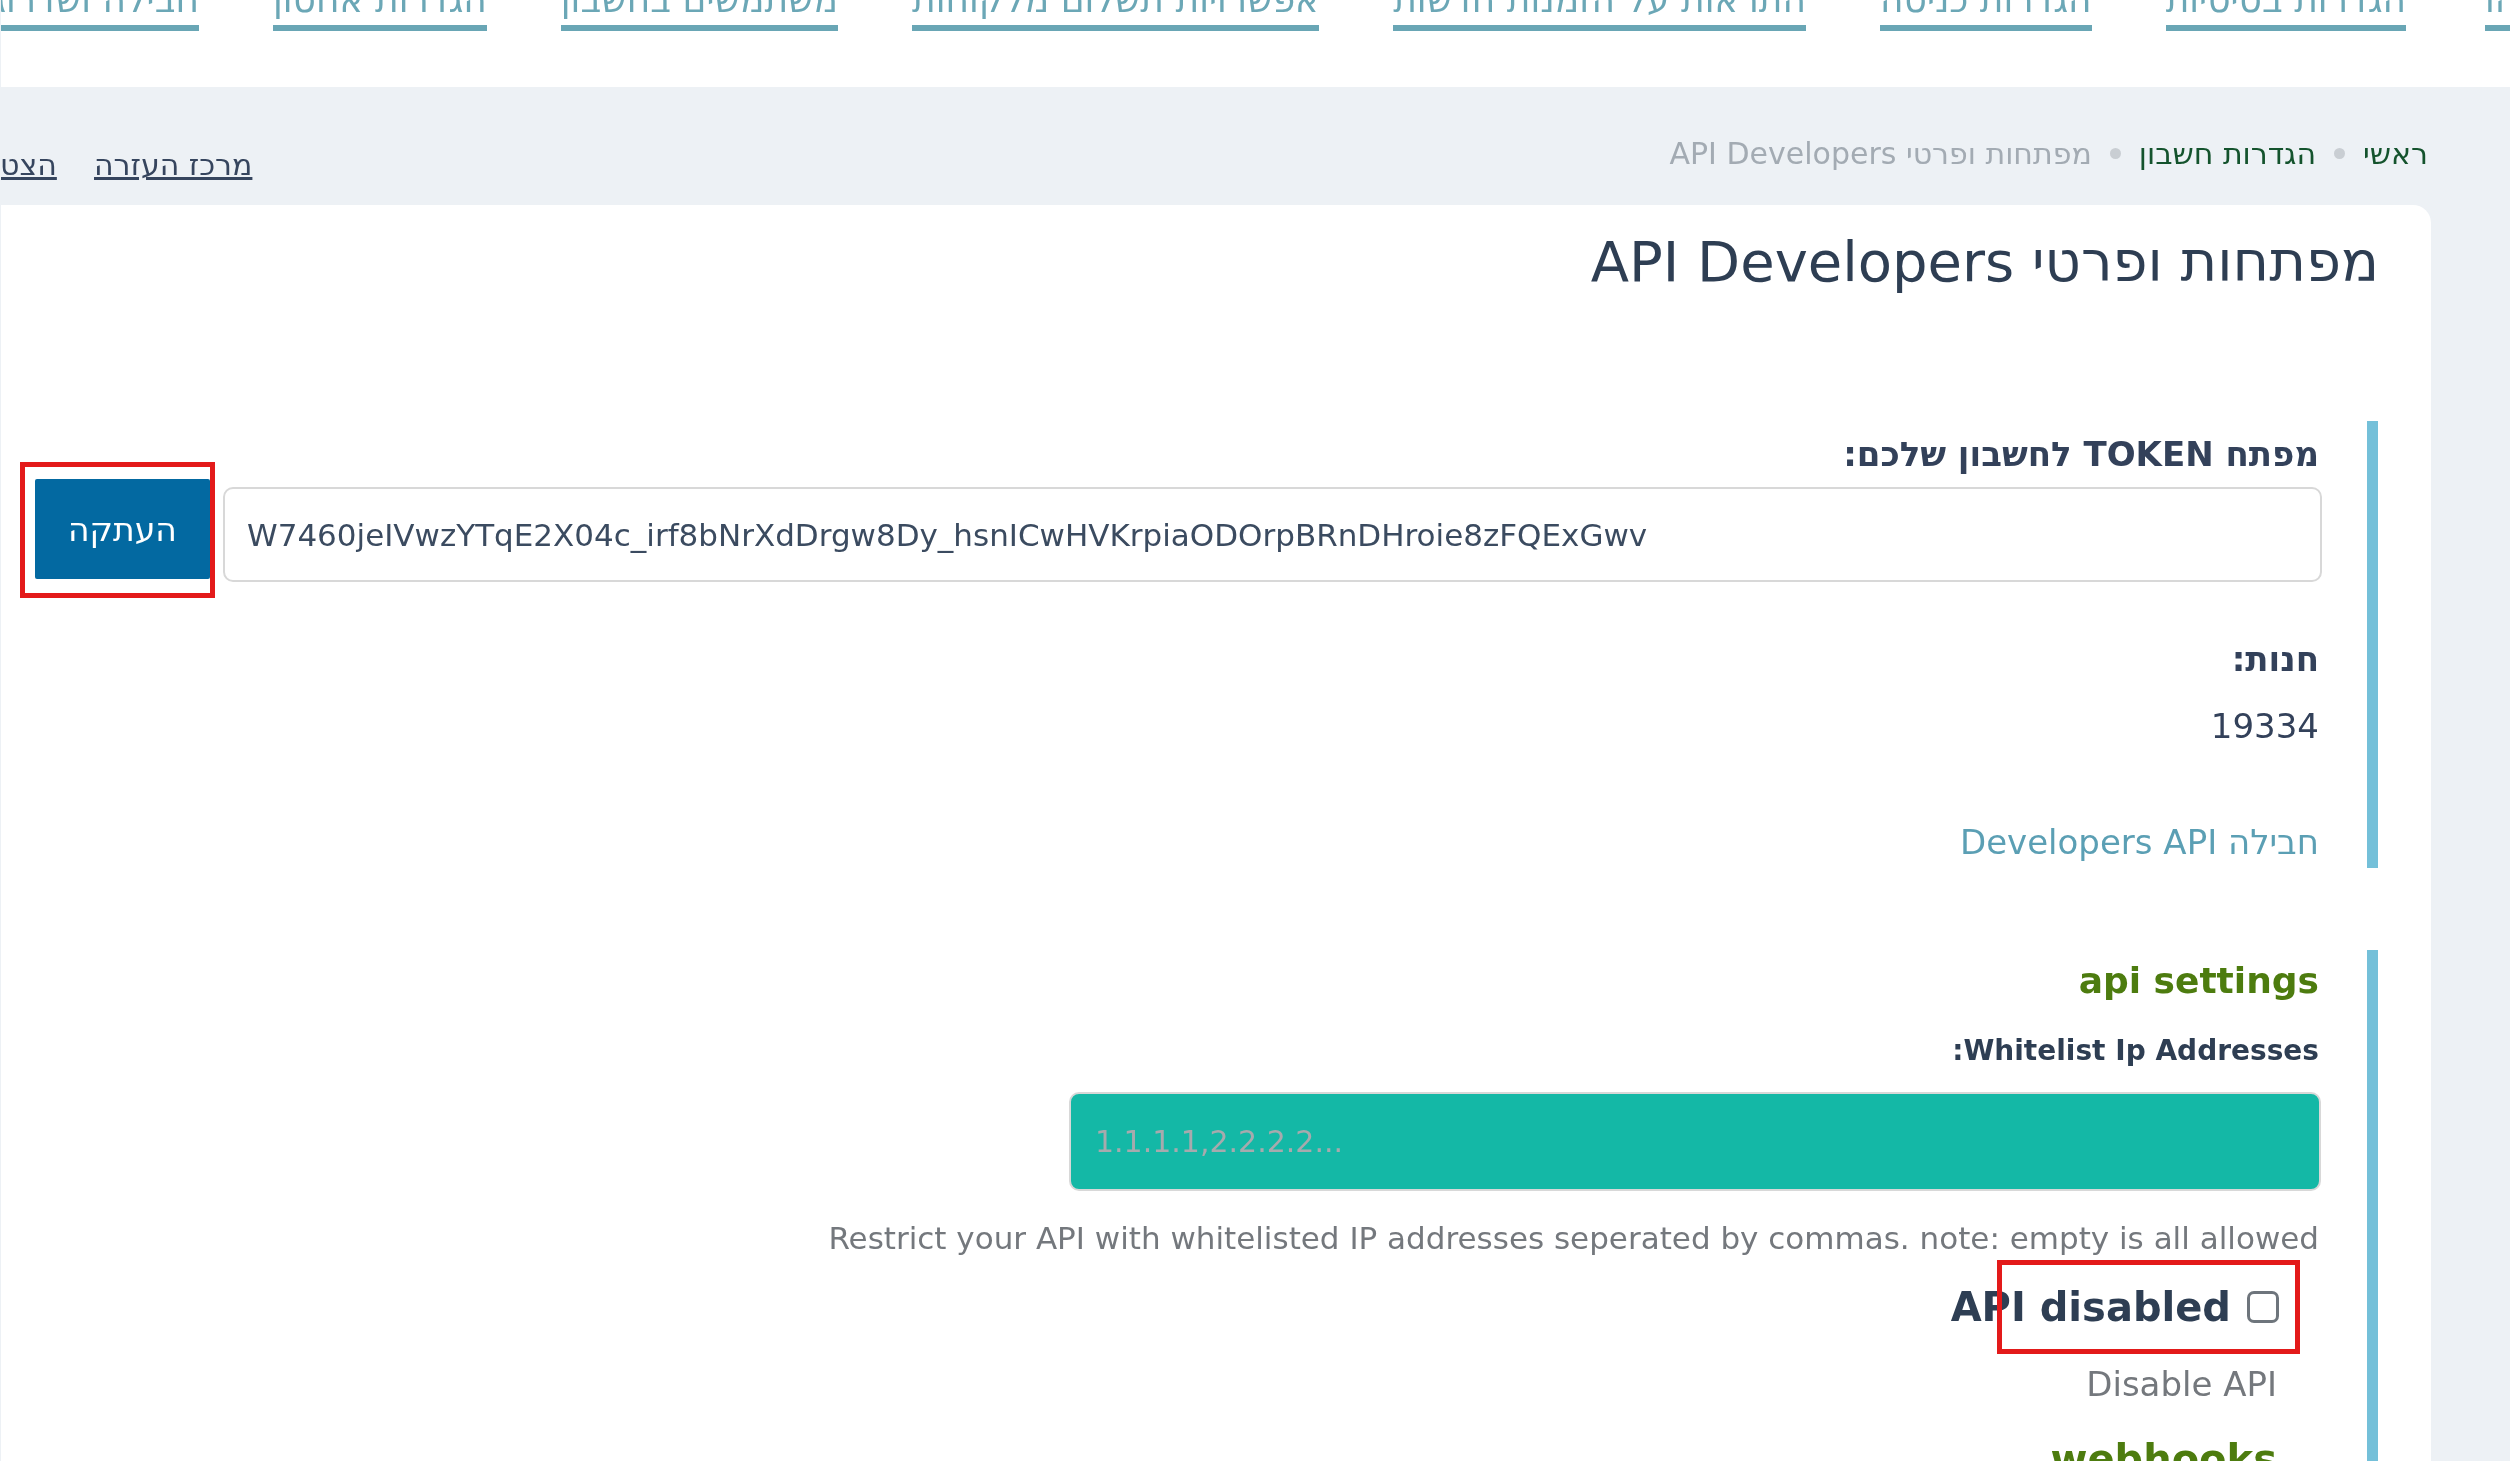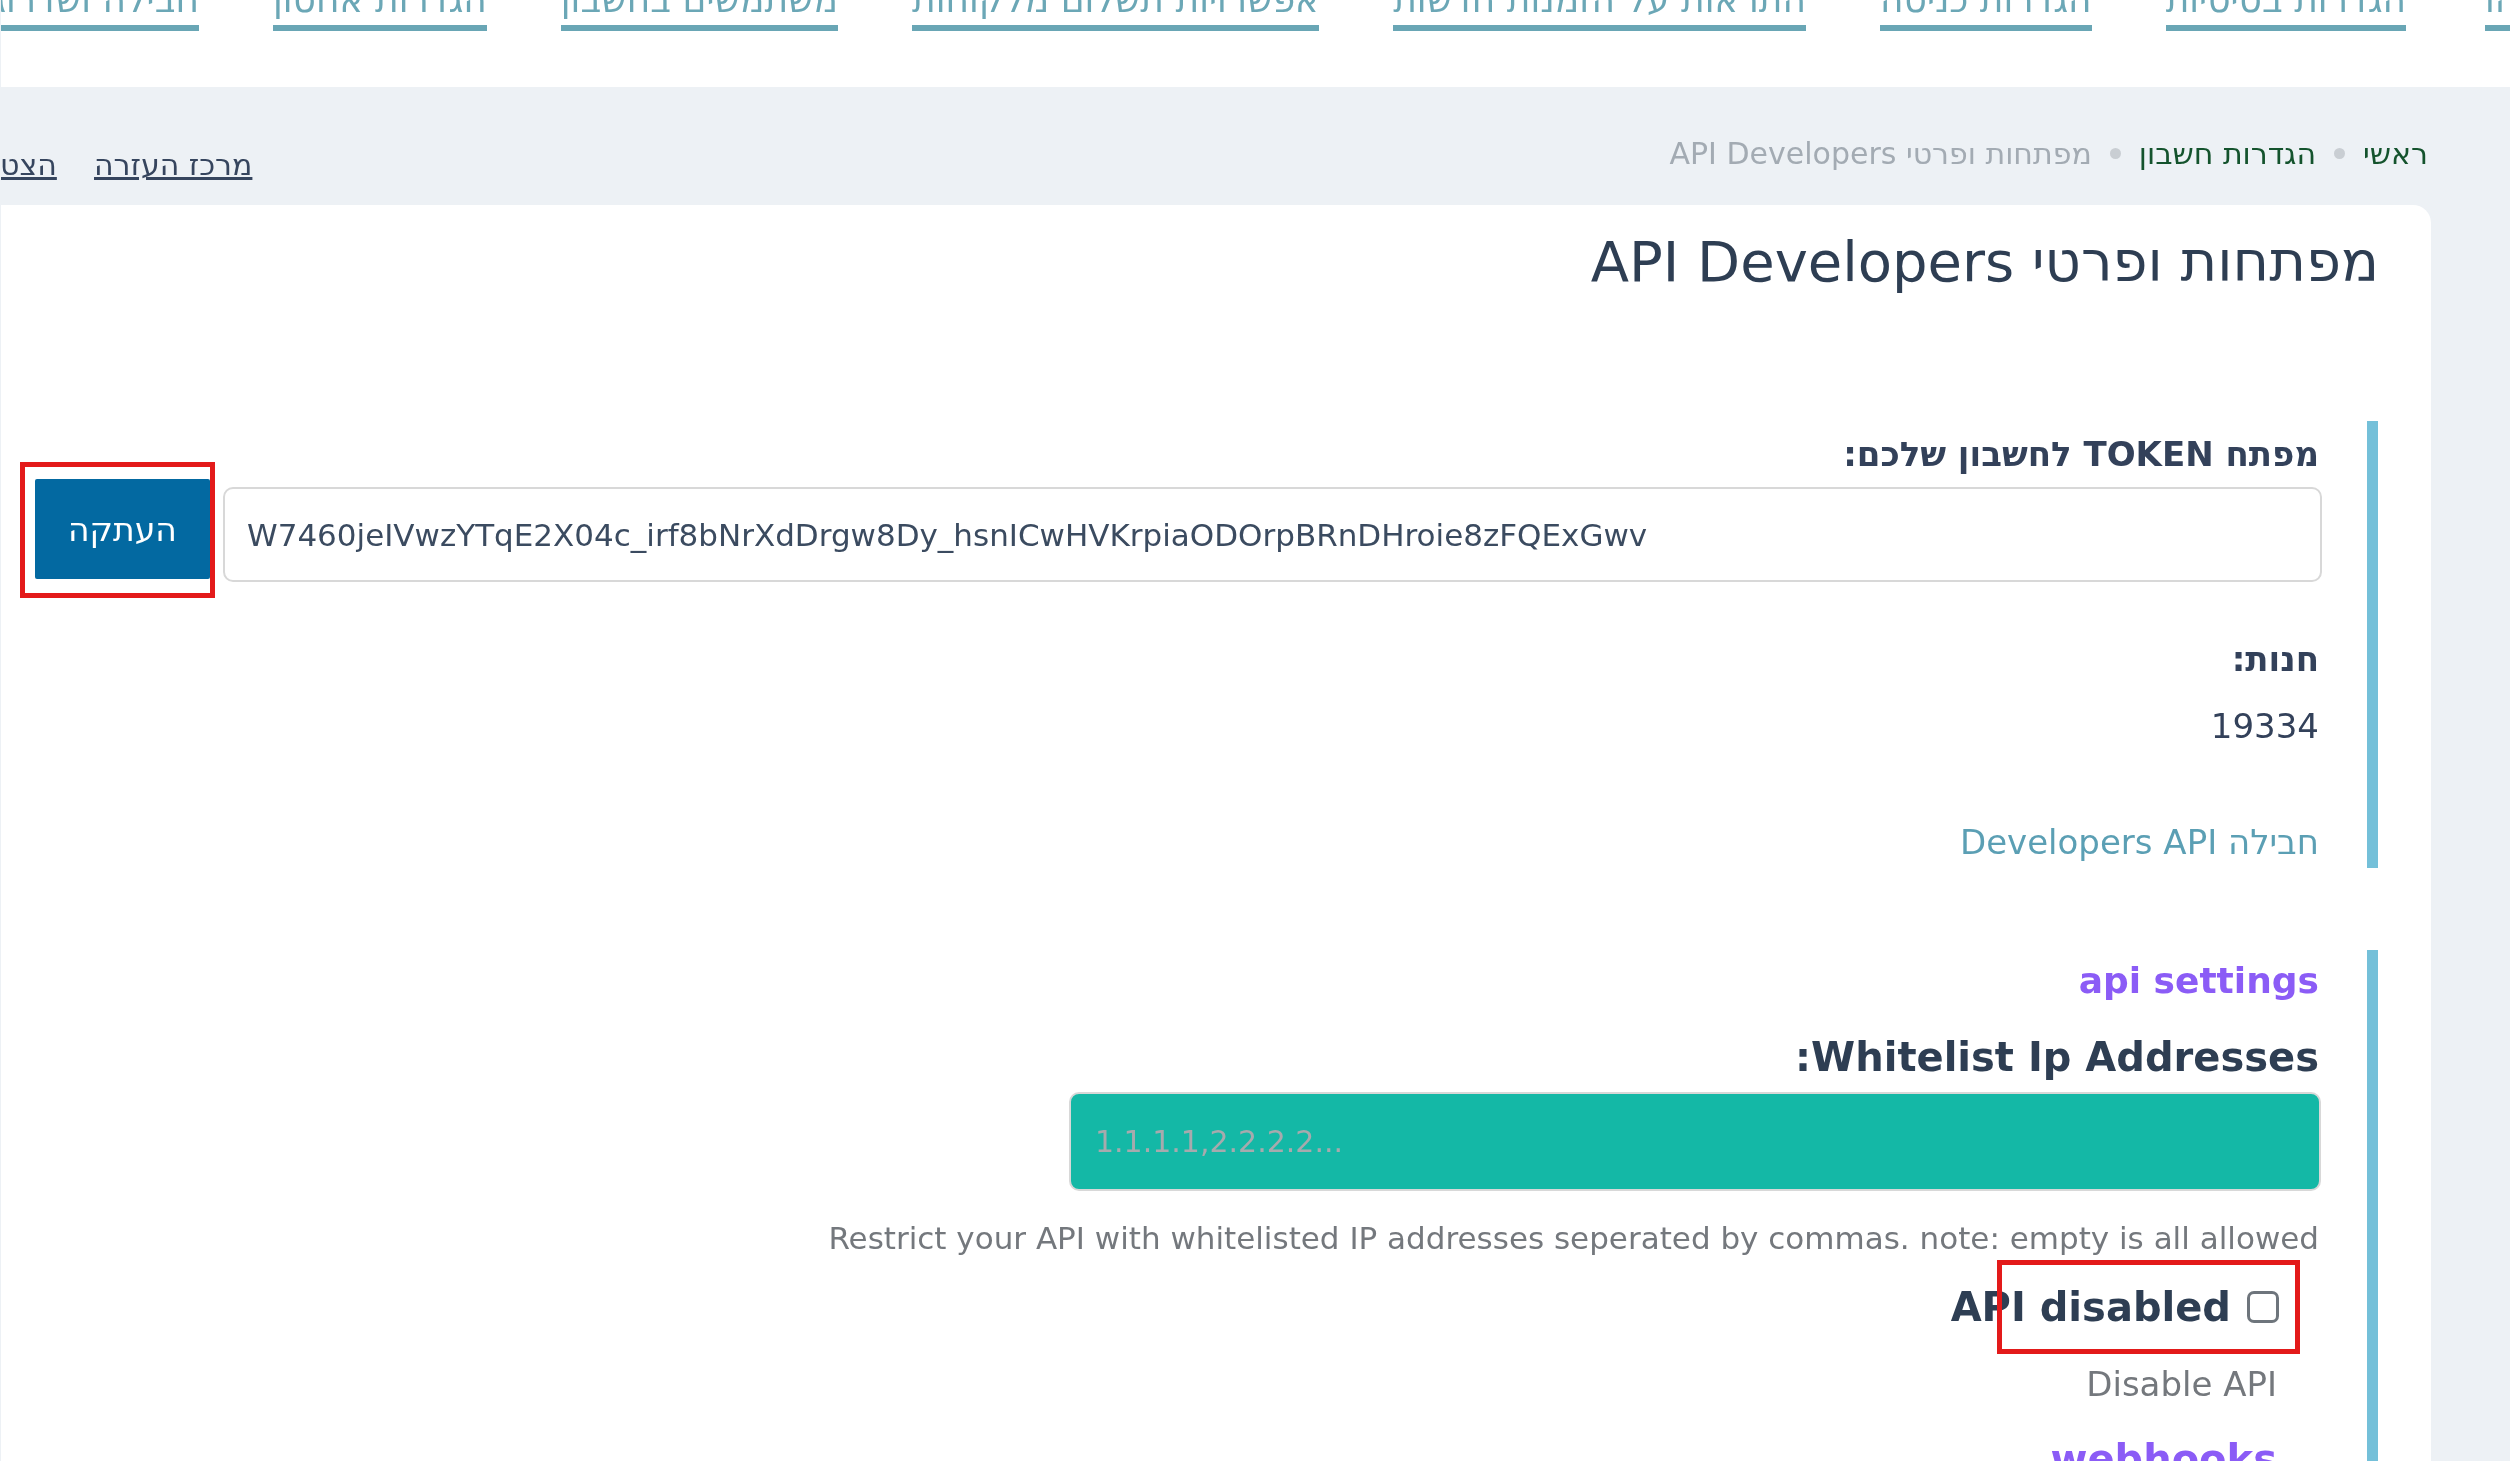--- a/index.html
+++ b/index.html
@@ -79,25 +79,25 @@
   .red-box { position:absolute; border:5px solid #e31a1a; background:transparent; pointer-events:none; }
   .red-box-copy { top:462px; left:20px; width:195px; height:136px; }
   .red-box-disabled { top:1260px; right:211px; width:303px; height:94px; }
 
   .store-id { position:absolute; top:706px; right:192px; font-size:34px; color:#33415a; }
   .site-link {
     position:absolute; top:822px; right:192px; font-size:34px;
     color:#5b9fb4; text-decoration:none;
   }
 
-  .sky-heading { position:absolute; right:192px; font-weight:700; color:#8b5cf6; }
+  .sky-heading { position:absolute; right:192px; font-weight:700; color:#4d7c0f; }
   .h-api { top:960px; font-size:36px; }
   .h-webhooks { top:1436px; right:234px; font-size:40px; }
 
-  .lbl-whitelist { position:absolute; top:1034px; right:192px; font-weight:700; font-size:40px; color:#2e3e53; }
+  .lbl-whitelist { position:absolute; top:1034px; right:192px; font-weight:700; font-size:28px; color:#2e3e53; }
 
   .ip-input {
     position:absolute; top:1092px; left:1069px; width:1252px; height:99px;
     border:2px solid #d8d8d8; border-radius:10px; background:#14b8a6;
     font-family:"DejaVu Sans","Liberation Sans",sans-serif;
     font-size:30px; color:#3b4b60; padding:0 24px;
     direction:ltr; text-align:left; outline:none;
   }
   .ip-input::placeholder { color:#a7aaad; opacity:1; }
 

